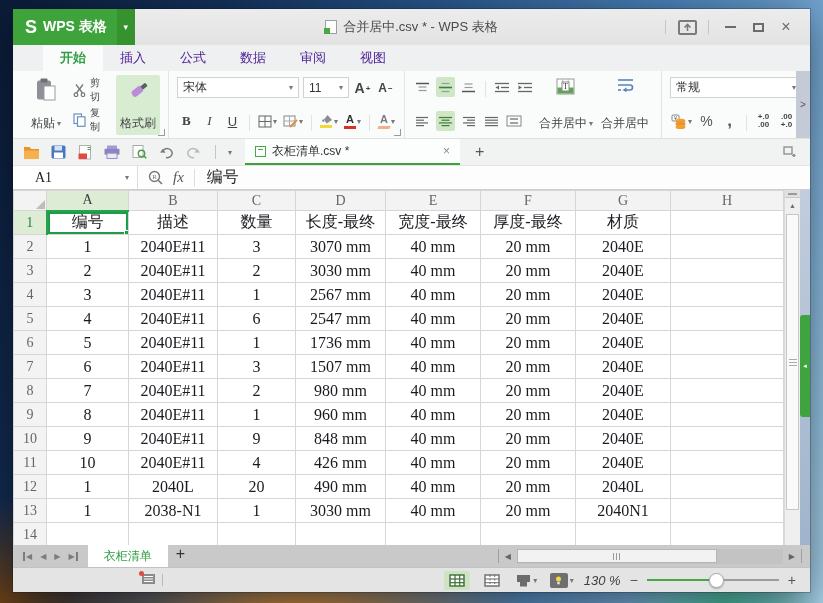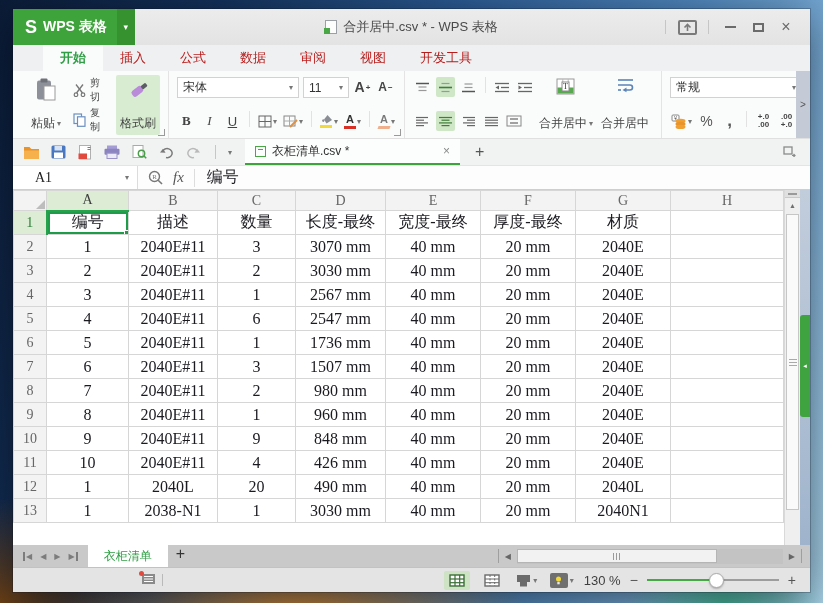--- a/index.html
+++ b/index.html
@@ -31,35 +31,35 @@
   .wc-sep { width:1px; height:14px; background:#c6c6c6; margin:0 5px; }
   .wc-btn { width:24px; height:18px; display:flex; align-items:center; justify-content:center; }
   .panel-box { width:19px; height:15px; border:2px solid #7a7a7a; border-radius:2px; display:flex; align-items:center; justify-content:center; }
   .panel-box svg { display:block; }
   .min-bar { width:11px; height:0; border-bottom:2px solid #6b6b6b; }
   .max-box { width:11px; height:9px; border:2px solid #6b6b6b; }
   .close-x { font-size:16px; line-height:1; color:#6b6b6b; }
 
   
   .menubar { height:26px; background:#eef0f1; display:flex; padding-left:30px; flex:0 0 26px; }
-  .mtab { padding:0 17px; font-size:13px; color:#b91c1c; line-height:26px; }
+  .mtab { padding:0 17px; font-size:13px; color:#4c1d95; line-height:26px; }
   .mtab.active { background:#fafbfb; color:#2f9e44; font-weight:bold; }
 
   
   .ribbon { height:68px; background:#fafbfb; border-bottom:1px solid #e0e0e0; display:flex; position:relative; flex:0 0 68px; padding-left:4px; }
   .rgroup { position:relative; display:flex; padding:4px 8px 3px 8px; border-right:1px solid #e4e4e4; }
   .launcher { position:absolute; right:3px; bottom:2px; width:7px; height:7px; border-right:1.5px solid #9a9a9a; border-bottom:1.5px solid #9a9a9a; }
   .bigbtn { display:flex; flex-direction:column; align-items:center; justify-content:space-between; padding:3px 4px; font-size:12px; color:#444; border-radius:2px; min-width:42px; }
   .bigbtn.hl { background:#d8ecd2; }
   .blabel { display:flex; align-items:center; gap:2px; white-space:nowrap; }
   .dd { font-size:8px; color:#777; }
   .stack { display:flex; flex-direction:column; justify-content:space-around; margin:0 4px; }
   .smallbtn { display:flex; align-items:center; gap:4px; font-size:10px; color:#444; height:20px; padding:0 2px; }
   .fcol { display:flex; flex-direction:column; justify-content:space-between; padding:2px 0 4px 0; }
-  .frow { display:flex; align-items:flex-start; gap:4px; }
+  .frow { display:flex; align-items:flex-end; gap:4px; }
   .combo { height:21px; border:1px solid #d2d2d2; background:#fff; display:flex; align-items:center; padding:0 5px; font-size:12px; color:#333; }
   .combo .dd { margin-left:auto; padding-left:4px; }
   .tbtn { min-width:19px; height:20px; display:flex; flex-direction:column; align-items:center; justify-content:center; font-size:13px; color:#444; border-radius:2px; padding:0 1px; }
   .tbtn.row { flex-direction:row; gap:1px; }
   .tbtn.hl { background:#cfe7c6; }
   .vdiv { width:1px; height:16px; background:#e2e2e2; margin:0 3px; }
   .bold-b { font-weight:bold; font-family:"Liberation Serif",serif; }
   .ital-i { font-style:italic; font-family:"Liberation Serif",serif; }
   .und-u { text-decoration:underline; }
   .colorbar { display:flex; flex-direction:column; align-items:center; line-height:1; }
@@ -128,21 +128,21 @@
   
   .statusbar { height:25px; background:#e4e4e4; border-top:1px solid #c2c2c2; display:flex; align-items:center; font-size:12px; color:#444; flex:0 0 25px; }
   .sb-left { margin-left:128px; display:flex; align-items:center; gap:6px; }
   .sb-lefticon { position:relative; }
   .sb-lefticon .dot { position:absolute; left:-2px; top:-2px; width:5px; height:5px; border-radius:50%; background:#e04a3f; }
   .sb-div { width:1px; height:12px; background:#b9b9b9; }
   .sb-right { margin-left:auto; display:flex; align-items:center; gap:9px; padding-right:14px; }
   .viewbtn { width:26px; height:19px; display:flex; align-items:center; justify-content:center; border-radius:2px; gap:2px; }
   .viewbtn.hl { background:#cde3c3; }
   .darkbtn { width:18px; height:15px; background:#6f6f6f; border-radius:2px; display:flex; align-items:center; justify-content:center; }
-  .zoomlabel { font-size:13px; color:#3f3f3f; }
+  .zoomlabel { font-size:13px; color:#3f3f3f;font-style:italic; }
   .zminus, .zplus { font-size:14px; color:#555; }
   .slider { width:132px; height:15px; position:relative; display:flex; align-items:center; }
   .slider .track { width:100%; height:2px; background:#9d9d9d; }
   .slider .fill { position:absolute; left:0; width:50%; height:2px; background:#45a843; }
   .slider .knob { position:absolute; left:50%; top:0; width:15px; height:15px; border-radius:50%; background:#fff; border:1px solid #ababab; transform:translateX(-4px); box-shadow:0 1px 2px rgba(0,0,0,.25); }
 </style>
 </head>
 <body>
 
 <div class="desktop">
@@ -184,21 +184,20 @@
       </div>
     </div>
 
     <div class="menubar">
       <span class="mtab active">开始</span>
       <span class="mtab">插入</span>
       <span class="mtab">公式</span>
       <span class="mtab">数据</span>
       <span class="mtab">审阅</span>
       <span class="mtab">视图</span>
-      <span class="mtab">开发工具</span>
     </div>
 
     <div class="ribbon">
 
       <div class="rgroup">
         <div class="bigbtn">
           <svg width="21" height="23" viewBox="0 0 21 23">
               <rect x="1" y="2.5" width="14" height="19" rx="2" fill="#8d9099"></rect>
               <rect x="4.5" y="0.5" width="7" height="4" rx="1" fill="#6e7178"></rect>
               <rect x="8" y="8" width="11" height="14" fill="#fff" stroke="#9a9a9a"></rect>
@@ -702,20 +701,31 @@
                 <td class="rowhead">13</td>
                 <td class="cell">1</td>
                 <td class="cell">2038-N1</td>
                 <td class="cell">1</td>
                 <td class="cell">3030 mm</td>
                 <td class="cell">40 mm</td>
                 <td class="cell">20 mm</td>
                 <td class="cell">2040N1</td>
                 <td class="cell"></td>
               </tr>
+              <tr>
+                <td class="rowhead">14</td>
+                <td class="cell"></td>
+                <td class="cell"></td>
+                <td class="cell"></td>
+                <td class="cell"></td>
+                <td class="cell"></td>
+                <td class="cell"></td>
+                <td class="cell"></td>
+                <td class="cell"></td>
+              </tr>
             </tbody>
           </table>
       </div>
       <div class="vscroll">
         <div class="vs-split">
             <i></i>
           </div>
         <div class="vs-up">▲</div>
         <div class="vs-thumb">
             <span class="grip-h">

